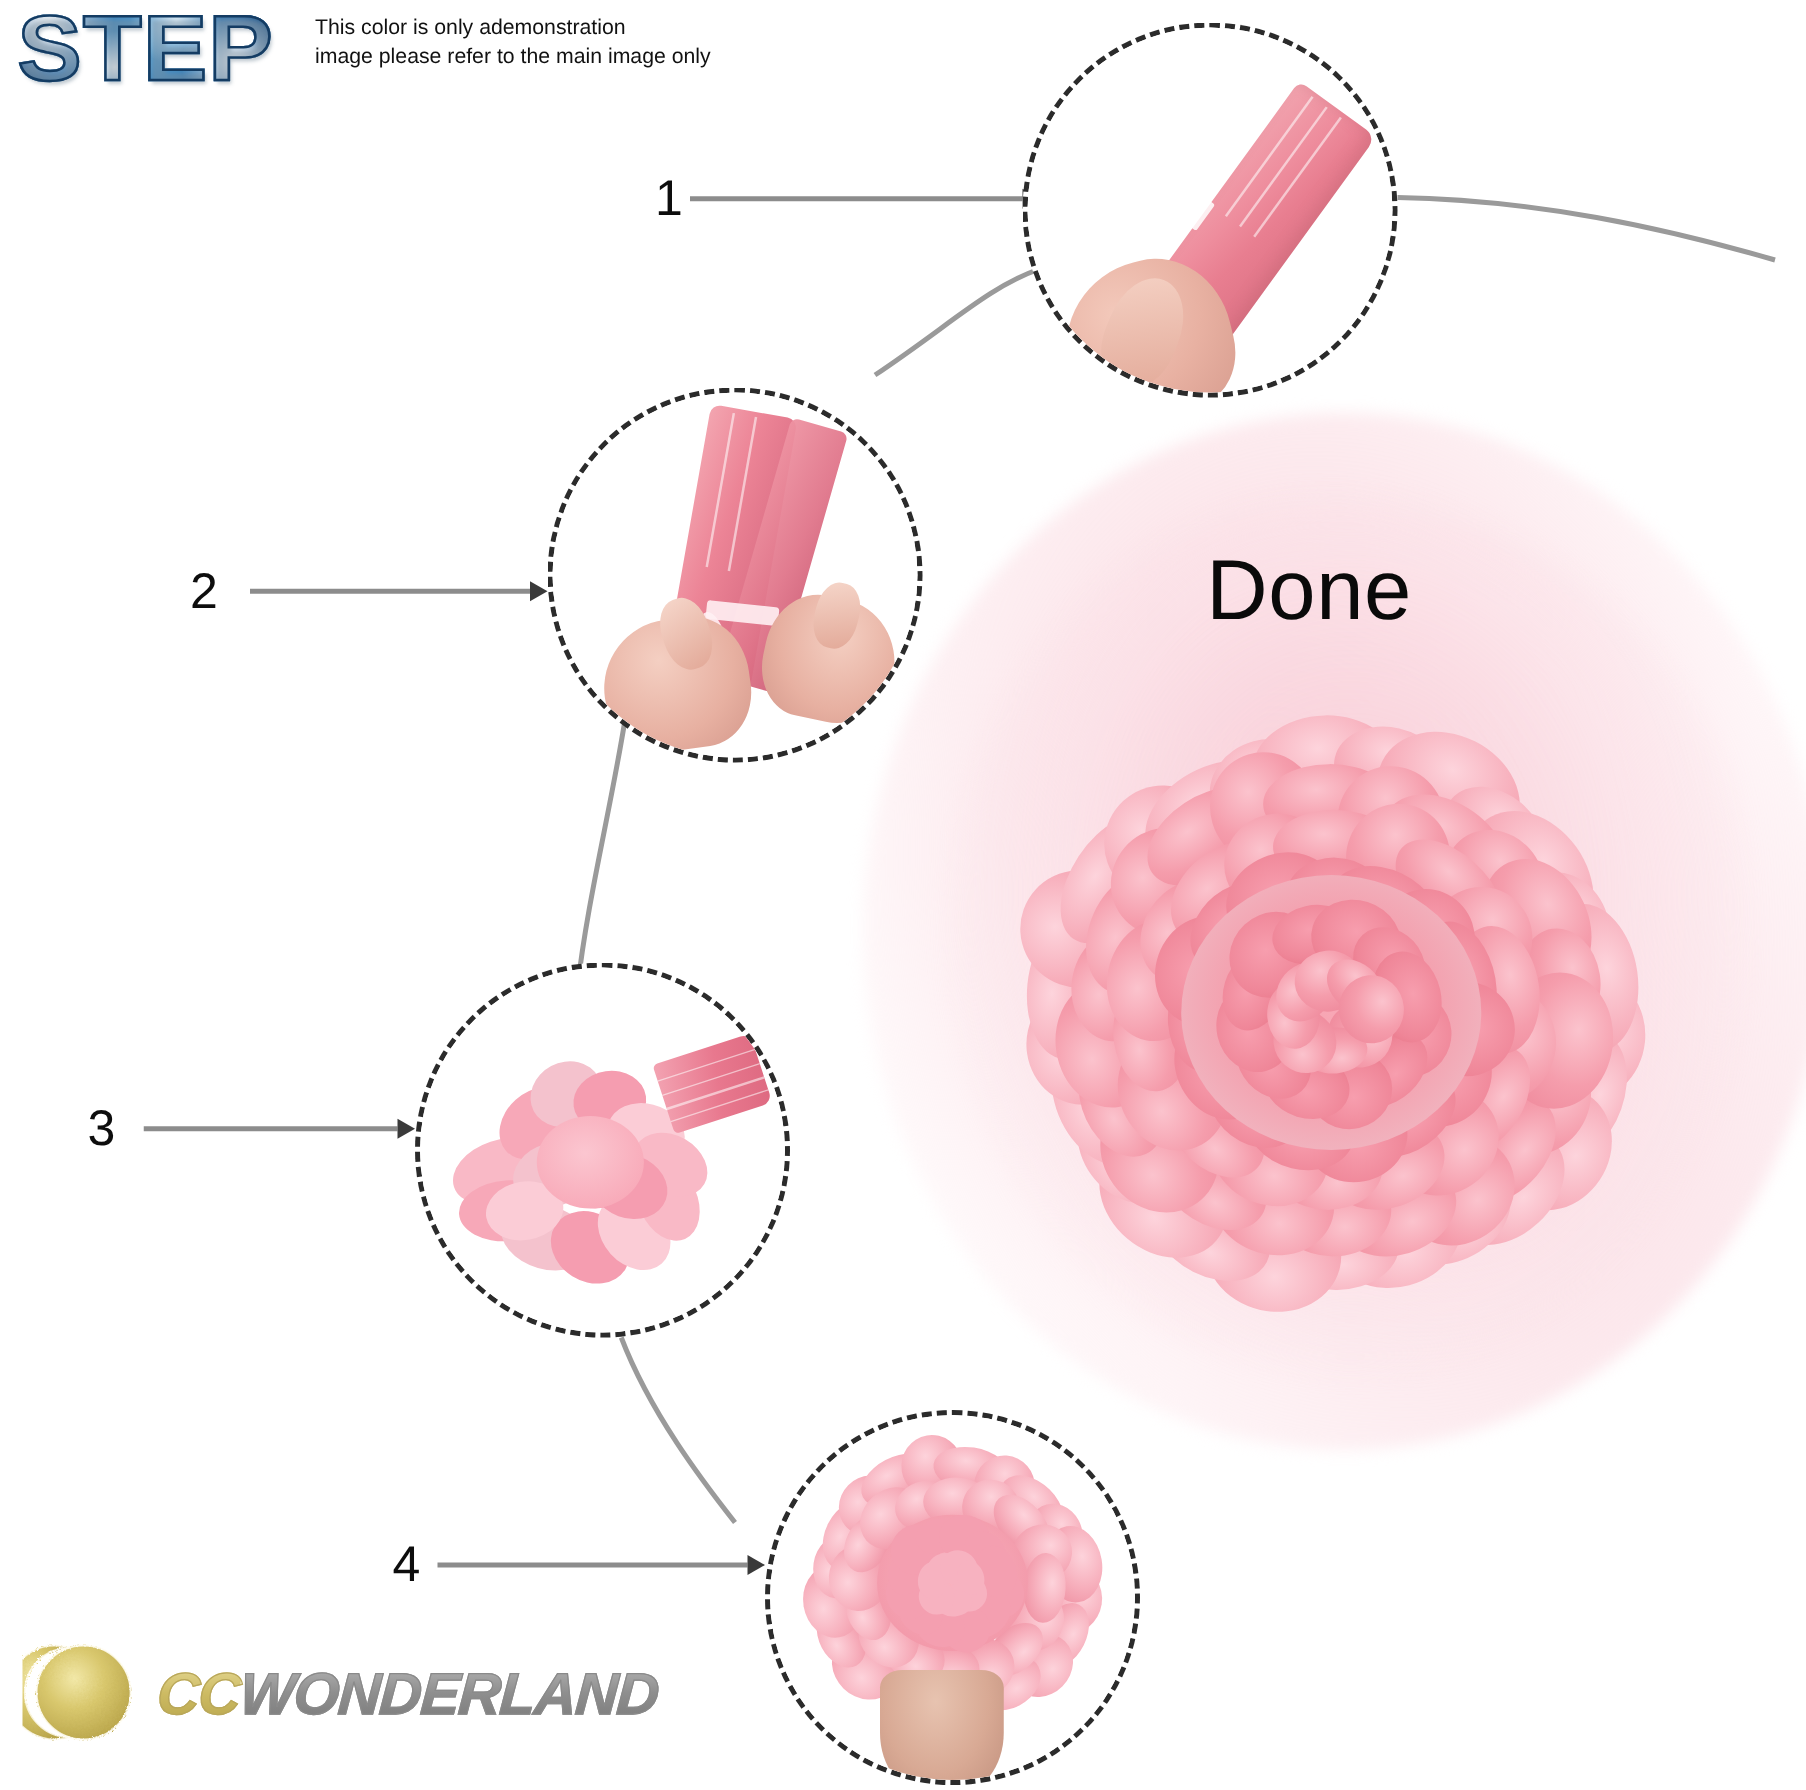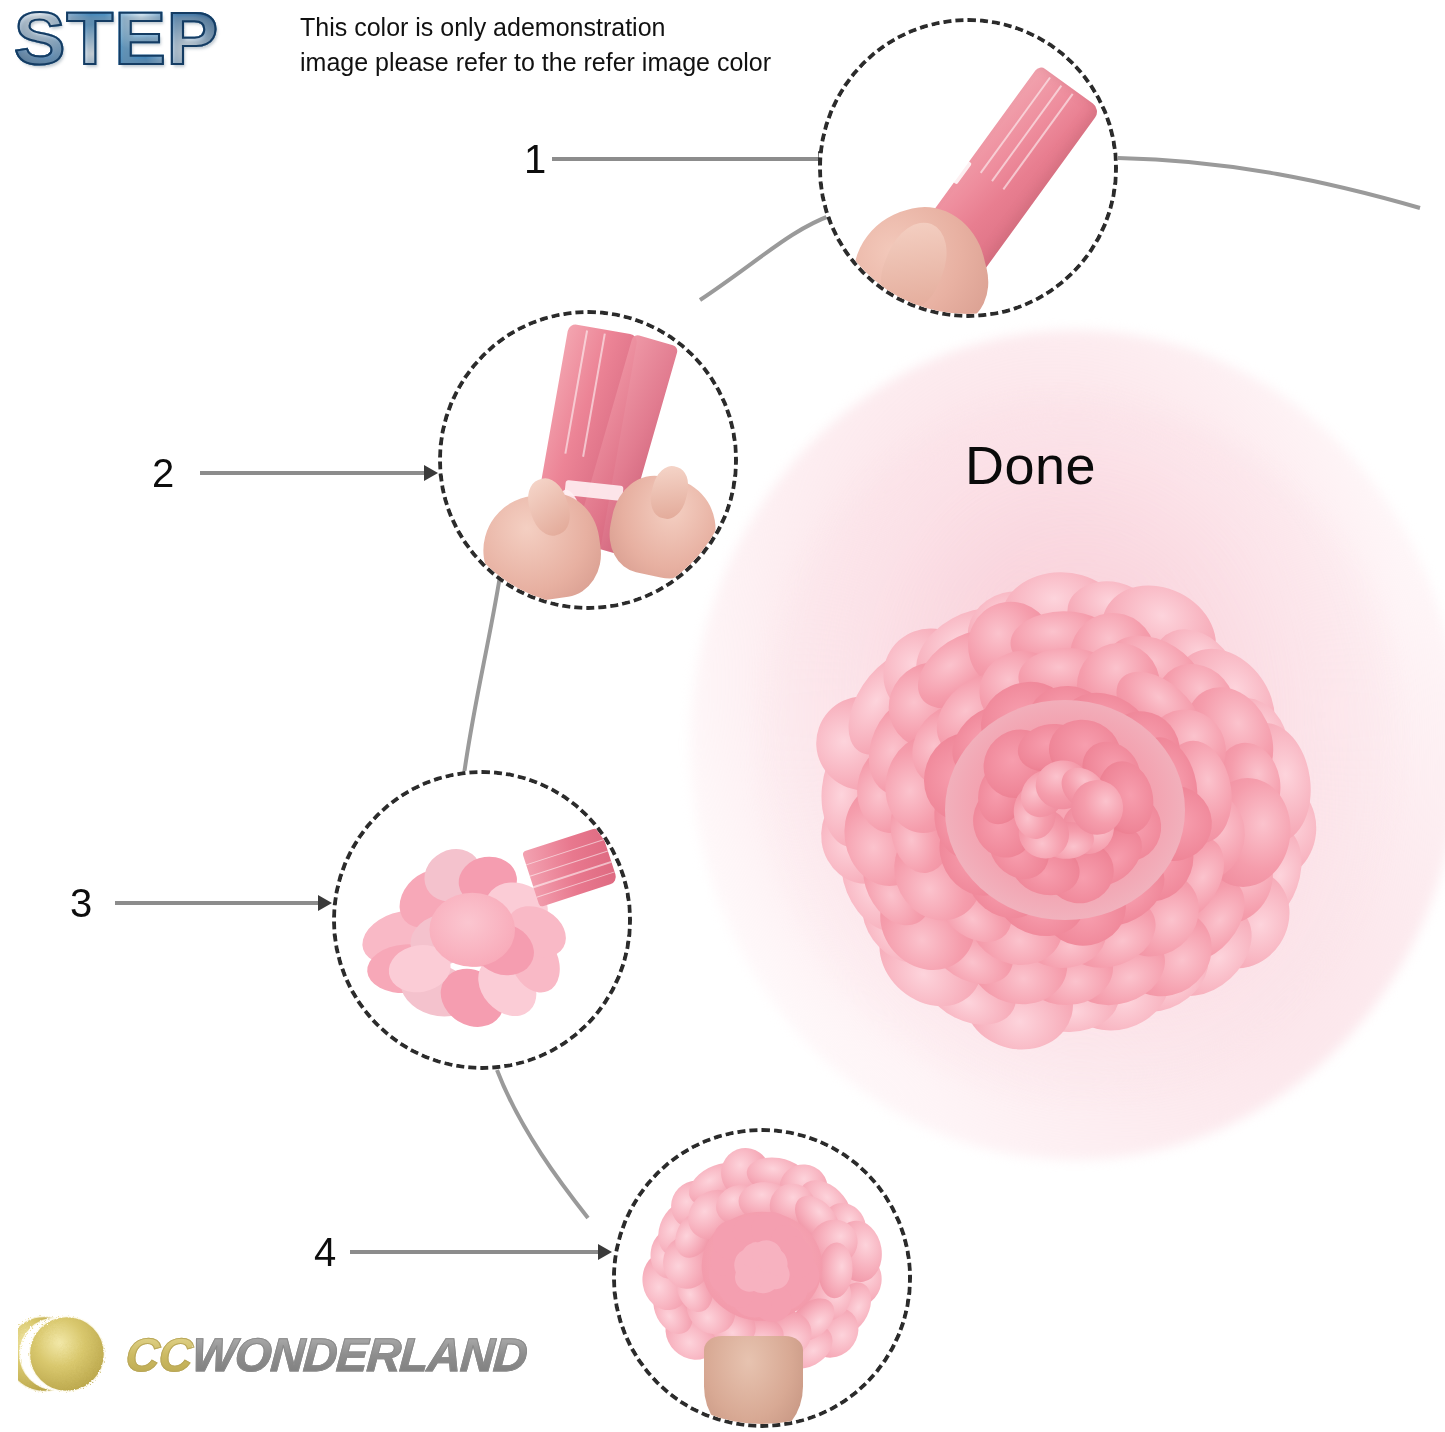--- a/index.html
+++ b/index.html
@@ -42,24 +42,23 @@
     color: transparent;
     -webkit-text-stroke: 2px #143c63;
     text-shadow: 2px 3px 3px rgba(120,140,155,0.45);
     transform: scaleX(1.04);
     transform-origin: left top;
   }
   #header-note {
     position: absolute;
     left: 252px; top: 10px;
     width: 600px;
-    font-size: 25px;
+    font-size: 17px;
     line-height: 1.38;
     color: #111111;
-    margin-left: 48px;
   }
 
   
   .step-num {
     position: absolute;
     font-size: 40px;
     color: #0d0d0d;
     line-height: 1;
     font-family: "Liberation Sans", sans-serif;
   }
@@ -230,21 +229,21 @@
     filter: blur(10px);
   }
   #done-pom {
     position: absolute;
     left: 785px; top: 560px;
     width: 560px; height: 520px;
   }
   #done-label {
     position: absolute;
     left: 965px; top: 438px;
-    font-size: 54px;
+    font-size: 68px;
     color: #0a0a0a;
     line-height: 1;
     letter-spacing: 0.5px;
   }
 
   
   #brand {
     position: absolute;
     left: 18px; top: 1300px;
     height: 108px;
@@ -282,21 +281,21 @@
 </style>
 </head>
 <body>
 
 <div id="page">
 
   <div id="header">
     <div id="step-logo">STEP</div>
     <div id="header-note">
       <div>This color is only ademonstration</div>
-      <div>image please refer to the refer image color</div>
+      <div>image please refer to the main image only</div>
     </div>
   </div>
 
   <div id="done-halo"></div>
   <div id="done-halo-2"></div>
 
   <svg id="done-pom" viewBox="0 0 560 520">
     <defs>
       <radialGradient id="pomCore" cx="50%" cy="48%" r="62%">
         <stop offset="0%" stop-color="#f8a8b6"></stop>

